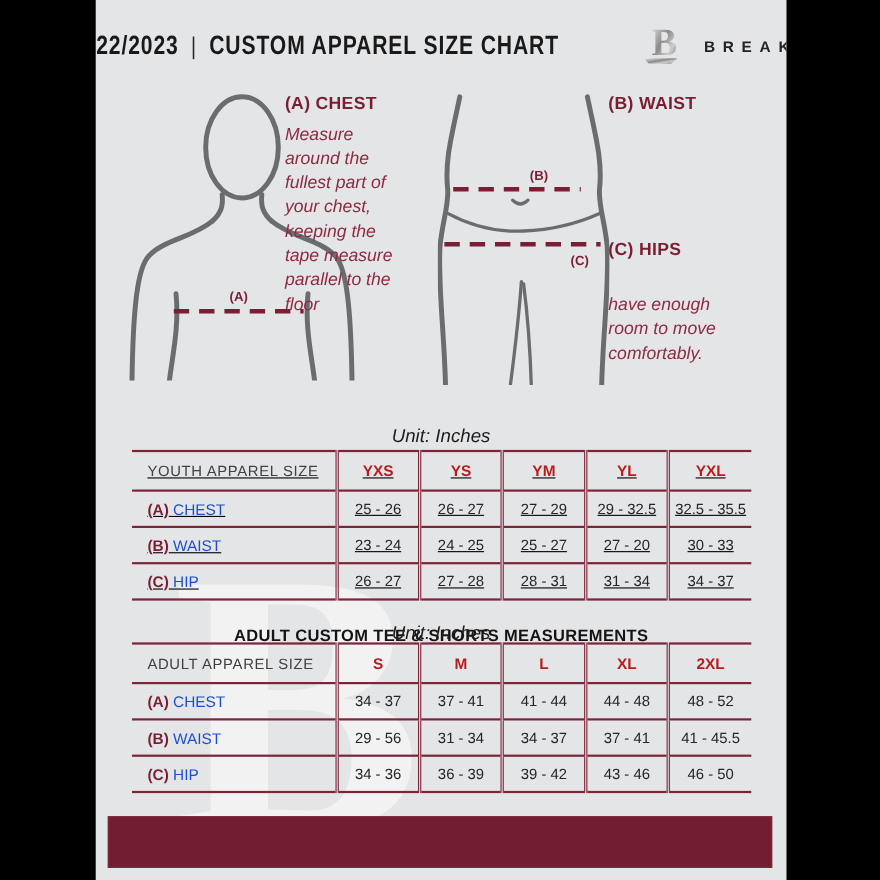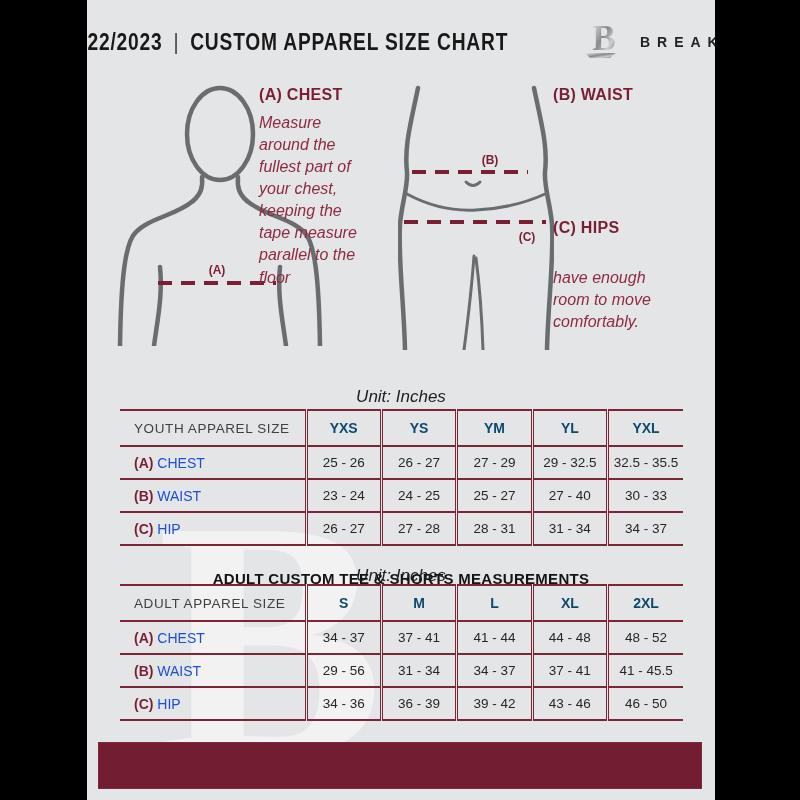--- a/index.html
+++ b/index.html
@@ -39,21 +39,21 @@
   .table-host{position:absolute;left:33px;width:563px;z-index:2;}
   table.size-table{border-collapse:collapse;width:563px;table-layout:fixed;}
   col.col-label{width:186px;}
   col.col-size{width:75.4px;}
   .size-table th,.size-table td{padding:0;height:31px;vertical-align:middle;}
   .size-table thead th{height:34px;border-top:2px solid var(--maroon-line,#7d2437);
                        border-bottom:2px solid var(--maroon-line,#7d2437);}
   .size-table tbody td{border-bottom:2px solid var(--maroon-line,#7d2437);}
   .size-table .val{border-left:3px double var(--maroon-line,#7d2437);
                    text-align:center;font-size:13.5px;color:#262626;}
-  .size-table thead .val{font-weight:700;font-size:14px;color:#0c4a6e;}
+  .size-table thead .val{font-weight:700;font-size:14px;color:#b91c1c;}
   .size-table .label-col{text-align:left;padding-left:14px;font-weight:400;
                          font-size:13.5px;color:#414141;letter-spacing:.6px;}
   .size-table .rowlabel{text-align:left;padding-left:14px;font-size:14px;}
   .size-table .prefix{color:var(--maroon-dark,#7a1f33);font-weight:700;}
   .size-table .lbl{color:#1d4ed8;}
 
   
   .wm{position:absolute;left:70px;top:470px;font-family:"Liberation Serif",serif;
       font-weight:700;font-size:340px;line-height:1;color:rgba(255,255,255,0.5);z-index:1;
       user-select:none;}
@@ -129,21 +129,21 @@
       <div class="guide-h">(B) WAIST</div>
     </div>
 
     <div class="guide-block" style="left:466px;top:219px;width:132px;">
       <div class="guide-h">(C) HIPS</div>
       <div class="guide-p"><br>
         <span>have enough room to move comfortably.</span></div>
     </div>
 
     <div class="sec-unit" style="top:387px;">Unit: Inches</div>
-    <div class="table-host" style="top:409px;">
+    <div class="table-host" style="top:409px;text-decoration:underline;">
         <table class="size-table">
           <colgroup>
             <col class="col-label">
             <col class="col-size">
             <col class="col-size">
             <col class="col-size">
             <col class="col-size">
             <col class="col-size">
           </colgroup>
           <thead>
@@ -163,21 +163,21 @@
               <td class="val">26 - 27</td>
               <td class="val">27 - 29</td>
               <td class="val">29 - 32.5</td>
               <td class="val">32.5 - 35.5</td>
             </tr>
             <tr>
               <td class="rowlabel"><span class="prefix">(B)</span><span class="lbl"> WAIST</span></td>
               <td class="val">23 - 24</td>
               <td class="val">24 - 25</td>
               <td class="val">25 - 27</td>
-              <td class="val">27 - 40</td>
+              <td class="val">27 - 20</td>
               <td class="val">30 - 33</td>
             </tr>
             <tr>
               <td class="rowlabel"><span class="prefix">(C)</span><span class="lbl"> HIP</span></td>
               <td class="val">26 - 27</td>
               <td class="val">27 - 28</td>
               <td class="val">28 - 31</td>
               <td class="val">31 - 34</td>
               <td class="val">34 - 37</td>
             </tr>

